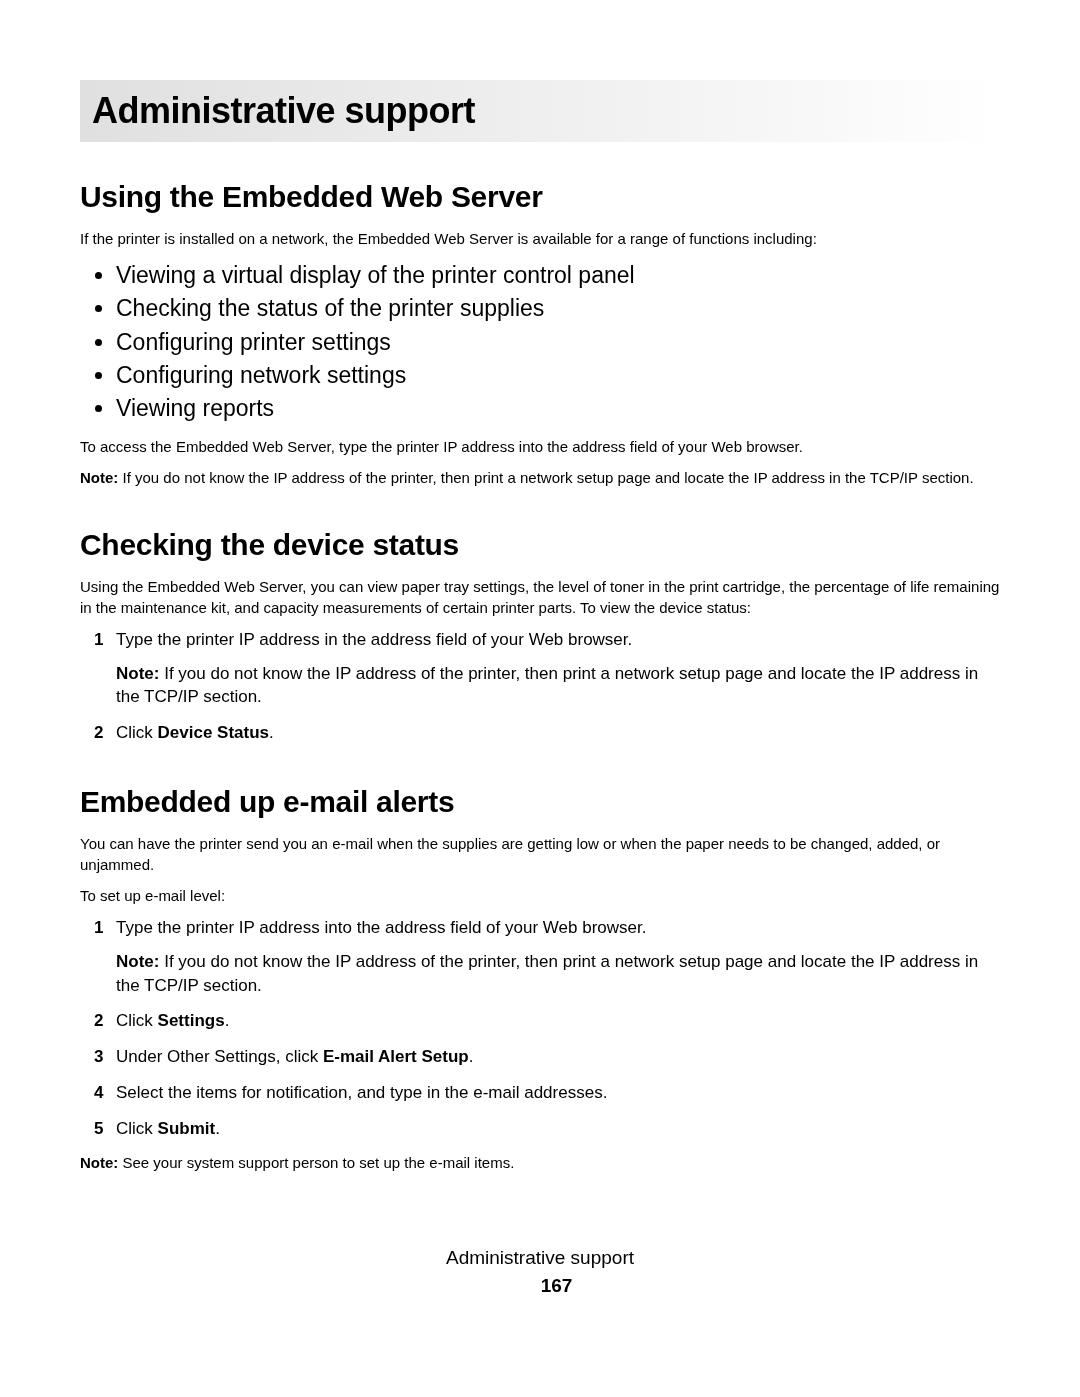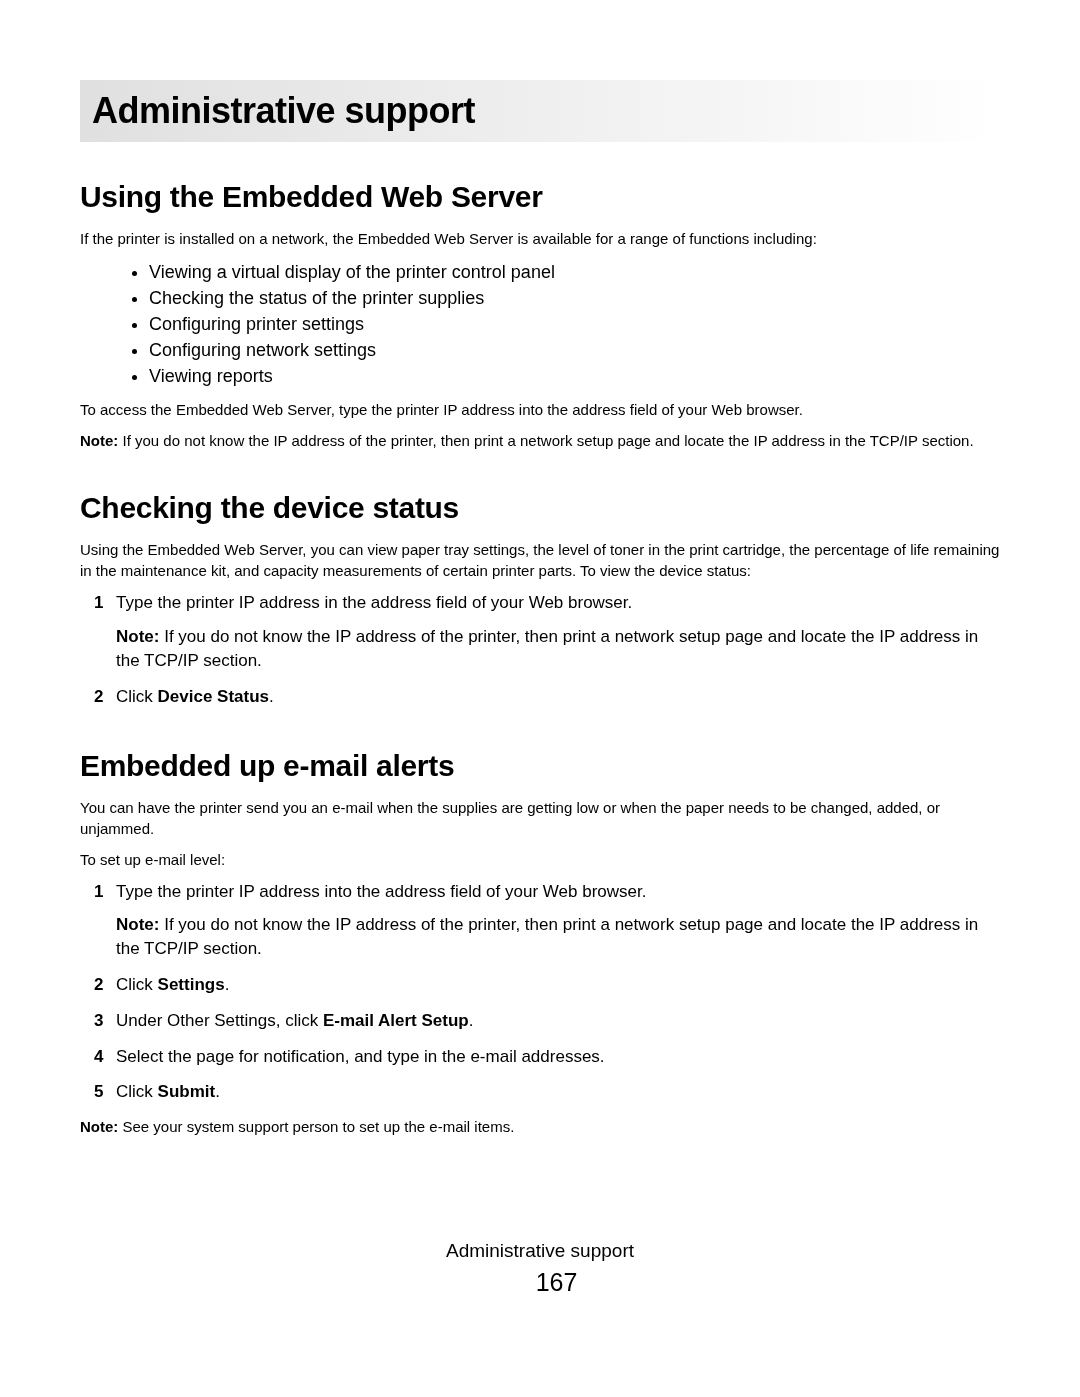--- a/index.html
+++ b/index.html
@@ -31,24 +31,23 @@
   p.body {
     font-size: 15px;
     line-height: 1.4;
     margin-bottom: 10px;
   }
   ul.bullets {
     list-style: disc;
     margin: 4px 0 10px 36px;
   }
   ul.bullets li {
-    font-size: 18px;
+    font-size: 23px;
     line-height: 1.45;
     padding-left: 0;
-    margin-left: 33px;
   }
   ol.steps {
     list-style: none;
     margin: 10px 0 10px 14px;
   }
   ol.steps > li {
     font-size: 17px;
     line-height: 1.4;
     margin-bottom: 12px;
     position: relative;
@@ -72,22 +71,22 @@
     left: 0;
     width: 100%;
     text-align: center;
   }
   .footer-title {
     font-size: 19px;
     font-family: "Segoe UI", Arial, sans-serif;
     margin-bottom: 6px;
   }
   .footer-num {
-    font-size: 25px;
-    font-weight: 400;
+    font-size: 19px;
+    font-weight: 700;
     padding-left: 33px;
   }
 </style>
 </head>
 <body>
 
 <h1 class="chapter-title">Administrative support</h1>
 
 <h2 class="section">Using the Embedded Web Server</h2>
 <p class="body">If the printer is installed on a network, the Embedded Web Server is available for a range of functions including:</p>
@@ -133,21 +132,21 @@
   <li>
     <span class="num">2</span>
     <span>Click </span><span class="bold">Settings</span><span>.</span>
   </li>
   <li>
     <span class="num">3</span>
     <span>Under Other Settings, click </span><span class="bold">E-mail Alert Setup</span><span>.</span>
   </li>
   <li>
     <span class="num">4</span>
-    <span>Select the page for notification, and type in the e-mail addresses.</span>
+    <span>Select the items for notification, and type in the e-mail addresses.</span>
   </li>
   <li>
     <span class="num">5</span>
     <span>Click </span><span class="bold">Submit</span><span>.</span>
   </li>
 </ol>
 <p class="body">
   <span class="note-label">Note:</span><span> See your system support person to set up the e-mail items.</span>
 </p>
 

